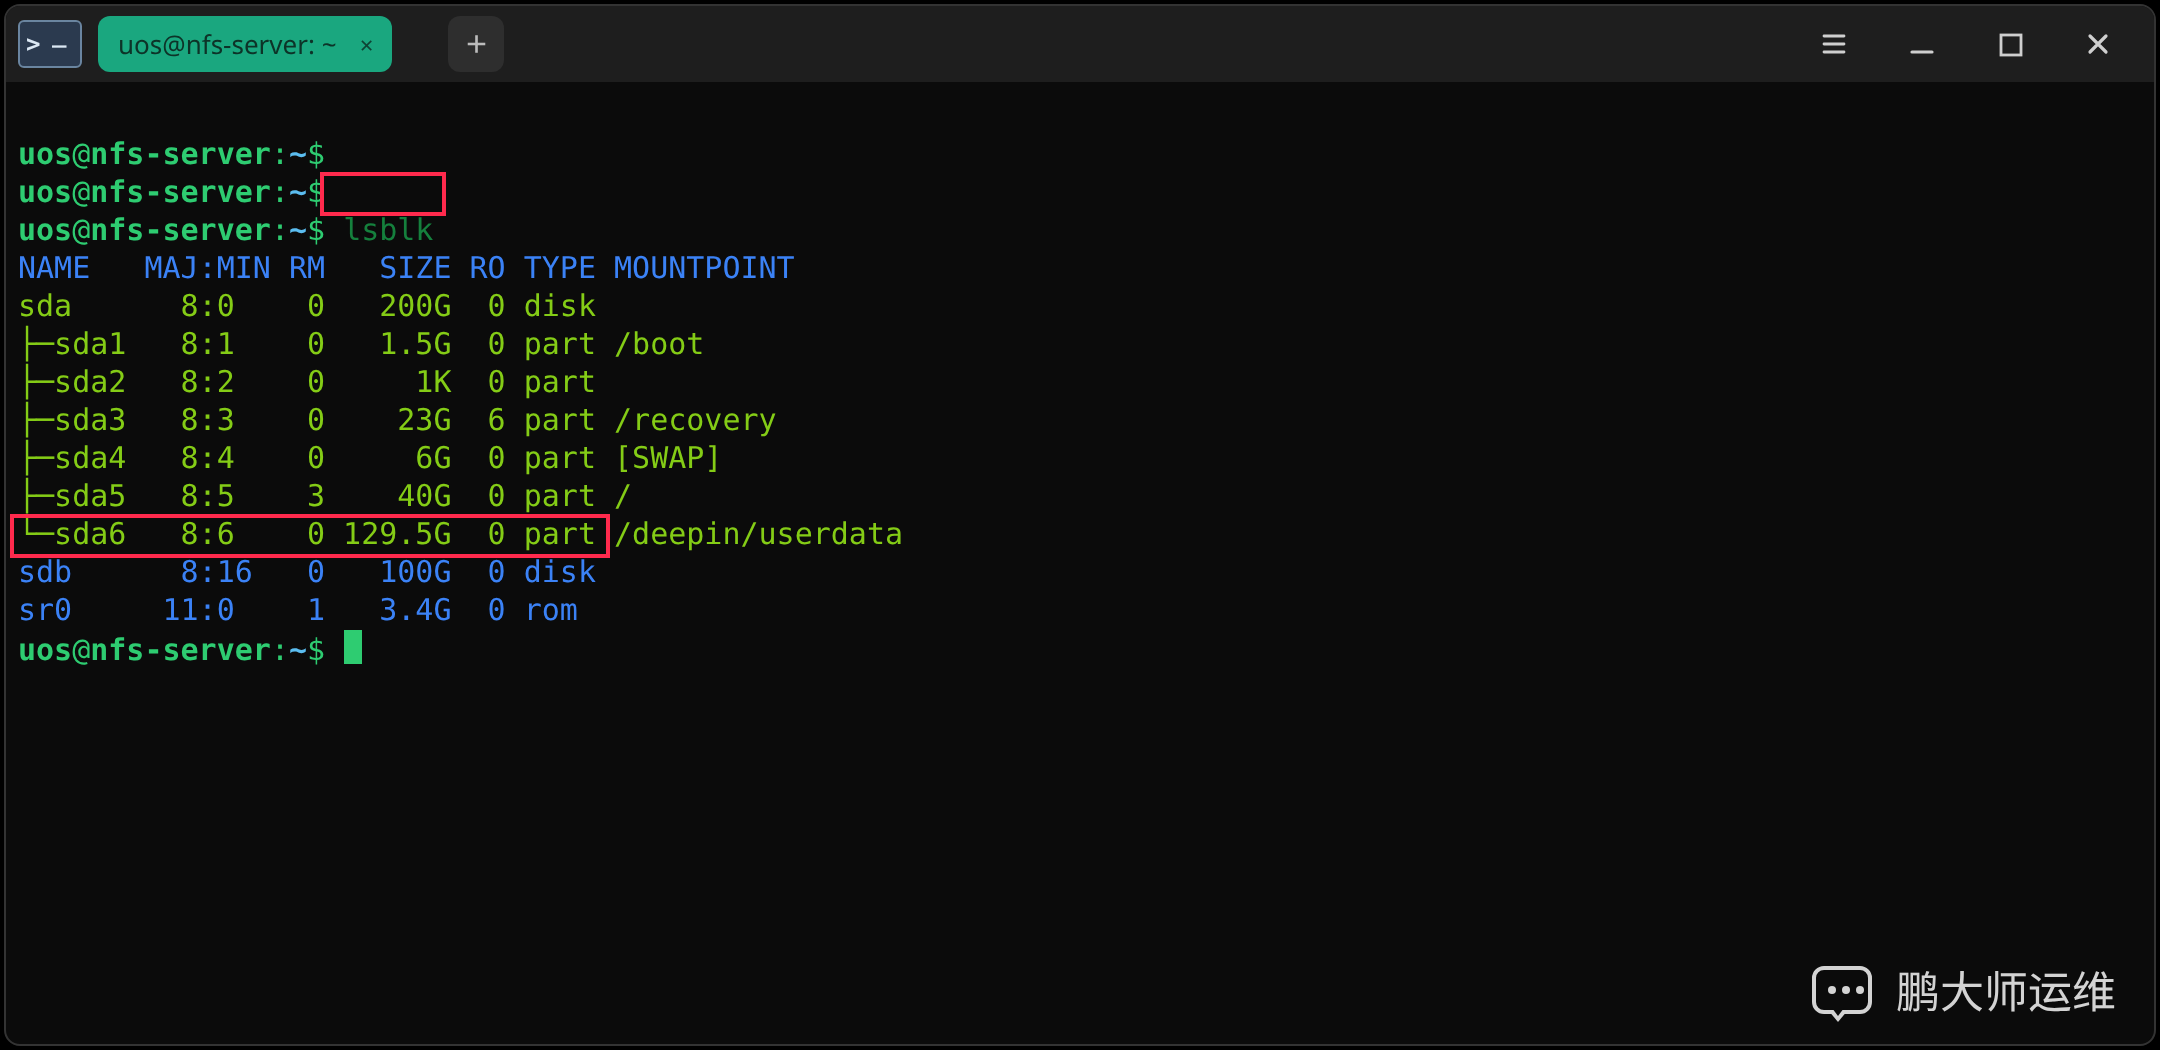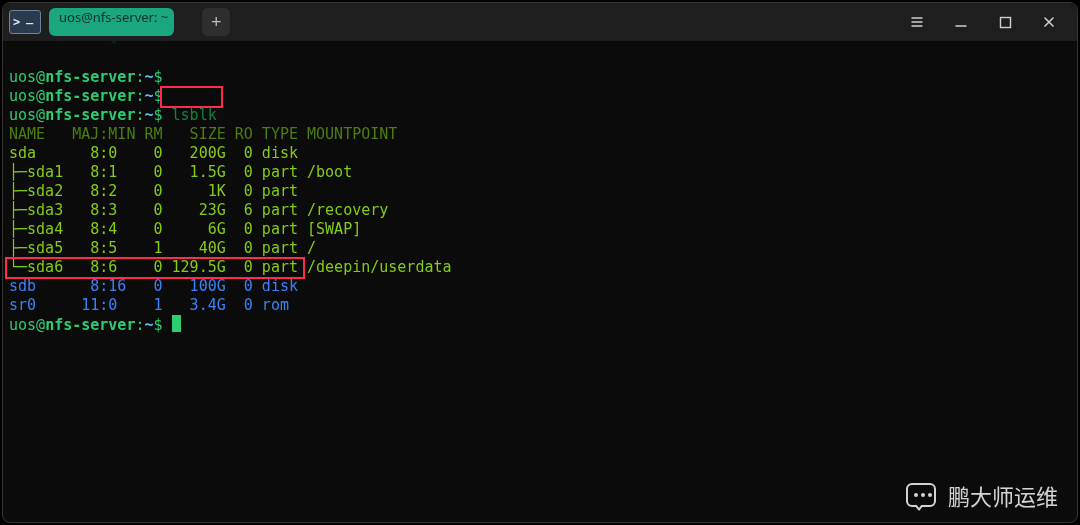--- a/index.html
+++ b/index.html
@@ -39,21 +39,20 @@
   .app-icon::after { content: "_"; color: #dbe7f3; position: absolute; top: -1px; left: 16px; }
   .tab {
     height: 28px;
     background: #1aa77f;
     border-radius: 6px;
     display: flex; align-items: center;
     padding: 0 6px 0 10px;
     gap: 8px;
     color: #0d3328; font-size: 13px;
     font-family: "Segoe UI", "Noto Sans", sans-serif;
-    flex-direction: column;
   }
   .tab .close {
     width: 14px; height: 14px;
     display: inline-flex; align-items: center; justify-content: center;
     font-size: 12px; color: #0d3328;
     opacity: .85; cursor: pointer;
   }
   .new-tab {
     width: 28px; height: 28px;
     background: #2e2e2e;
@@ -77,27 +76,27 @@
   .win-btn svg { display: block; }
   .terminal {
     flex: 1;
     padding: 8px 6px;
     color: #2ecc71;
     line-height: 19px;
     white-space: pre;
     position: relative;
     letter-spacing: 0;
   }
-  .prompt .user { color: #2ecc71; font-weight: normal; }
+  .prompt .user { color: #2ecc71; font-weight: bold; }
   .prompt .host { color: #2ecc71; font-weight: bold; }
   .prompt .colon { color: #2ecc71; }
   .prompt .path { color: #5bbdf0; font-weight: bold; }
   .prompt .dollar { color: #2ecc71; }
   .cmd { color: #15803d; }
-  .hdr { color: #4d7c0f; }
+  .hdr { color: #3b82f6; }
   .row { color: #84cc16; }
   .row-orange { color: #3b82f6; }
   .cursor {
     display: inline-block;
     width: 9px; height: 17px;
     background: #2ecc71;
     vertical-align: -2px;
   }
   .hl-box1 {
     position: absolute;
@@ -195,21 +194,21 @@
   <div class="terminal">
 <span class="prompt"><span class="user">uos</span><span>@</span><span class="host">nfs-server</span><span class="colon">:</span><span class="path">~</span><span class="dollar">$</span></span>
 <span class="prompt"><span class="user">uos</span><span>@</span><span class="host">nfs-server</span><span class="colon">:</span><span class="path">~</span><span class="dollar">$</span></span>
 <span class="prompt"><span class="user">uos</span><span>@</span><span class="host">nfs-server</span><span class="colon">:</span><span class="path">~</span><span class="dollar">$</span></span> <span class="cmd">lsblk</span>
 <span class="hdr">NAME   MAJ:MIN RM   SIZE RO TYPE MOUNTPOINT</span>
 <span class="row">sda      8:0    0   200G  0 disk </span>
 <span class="row">├─sda1   8:1    0   1.5G  0 part /boot</span>
 <span class="row">├─sda2   8:2    0     1K  0 part </span>
 <span class="row">├─sda3   8:3    0    23G  6 part /recovery</span>
 <span class="row">├─sda4   8:4    0     6G  0 part [SWAP]</span>
-<span class="row">├─sda5   8:5    1    40G  0 part /</span>
+<span class="row">├─sda5   8:5    3    40G  0 part /</span>
 <span class="row">└─sda6   8:6    0 129.5G  0 part /deepin/userdata</span>
 <span class="row-orange">sdb      8:16   0   100G  0 disk </span>
 <span class="row-orange">sr0     11:0    1   3.4G  0 rom  </span>
 <span class="prompt"><span class="user">uos</span><span>@</span><span class="host">nfs-server</span><span class="colon">:</span><span class="path">~</span><span class="dollar">$</span></span> <span class="cursor"></span>
     <div class="hl-box1"></div>
     <div class="hl-box2"></div>
   </div>
 </div>
 
 <div class="watermark">

